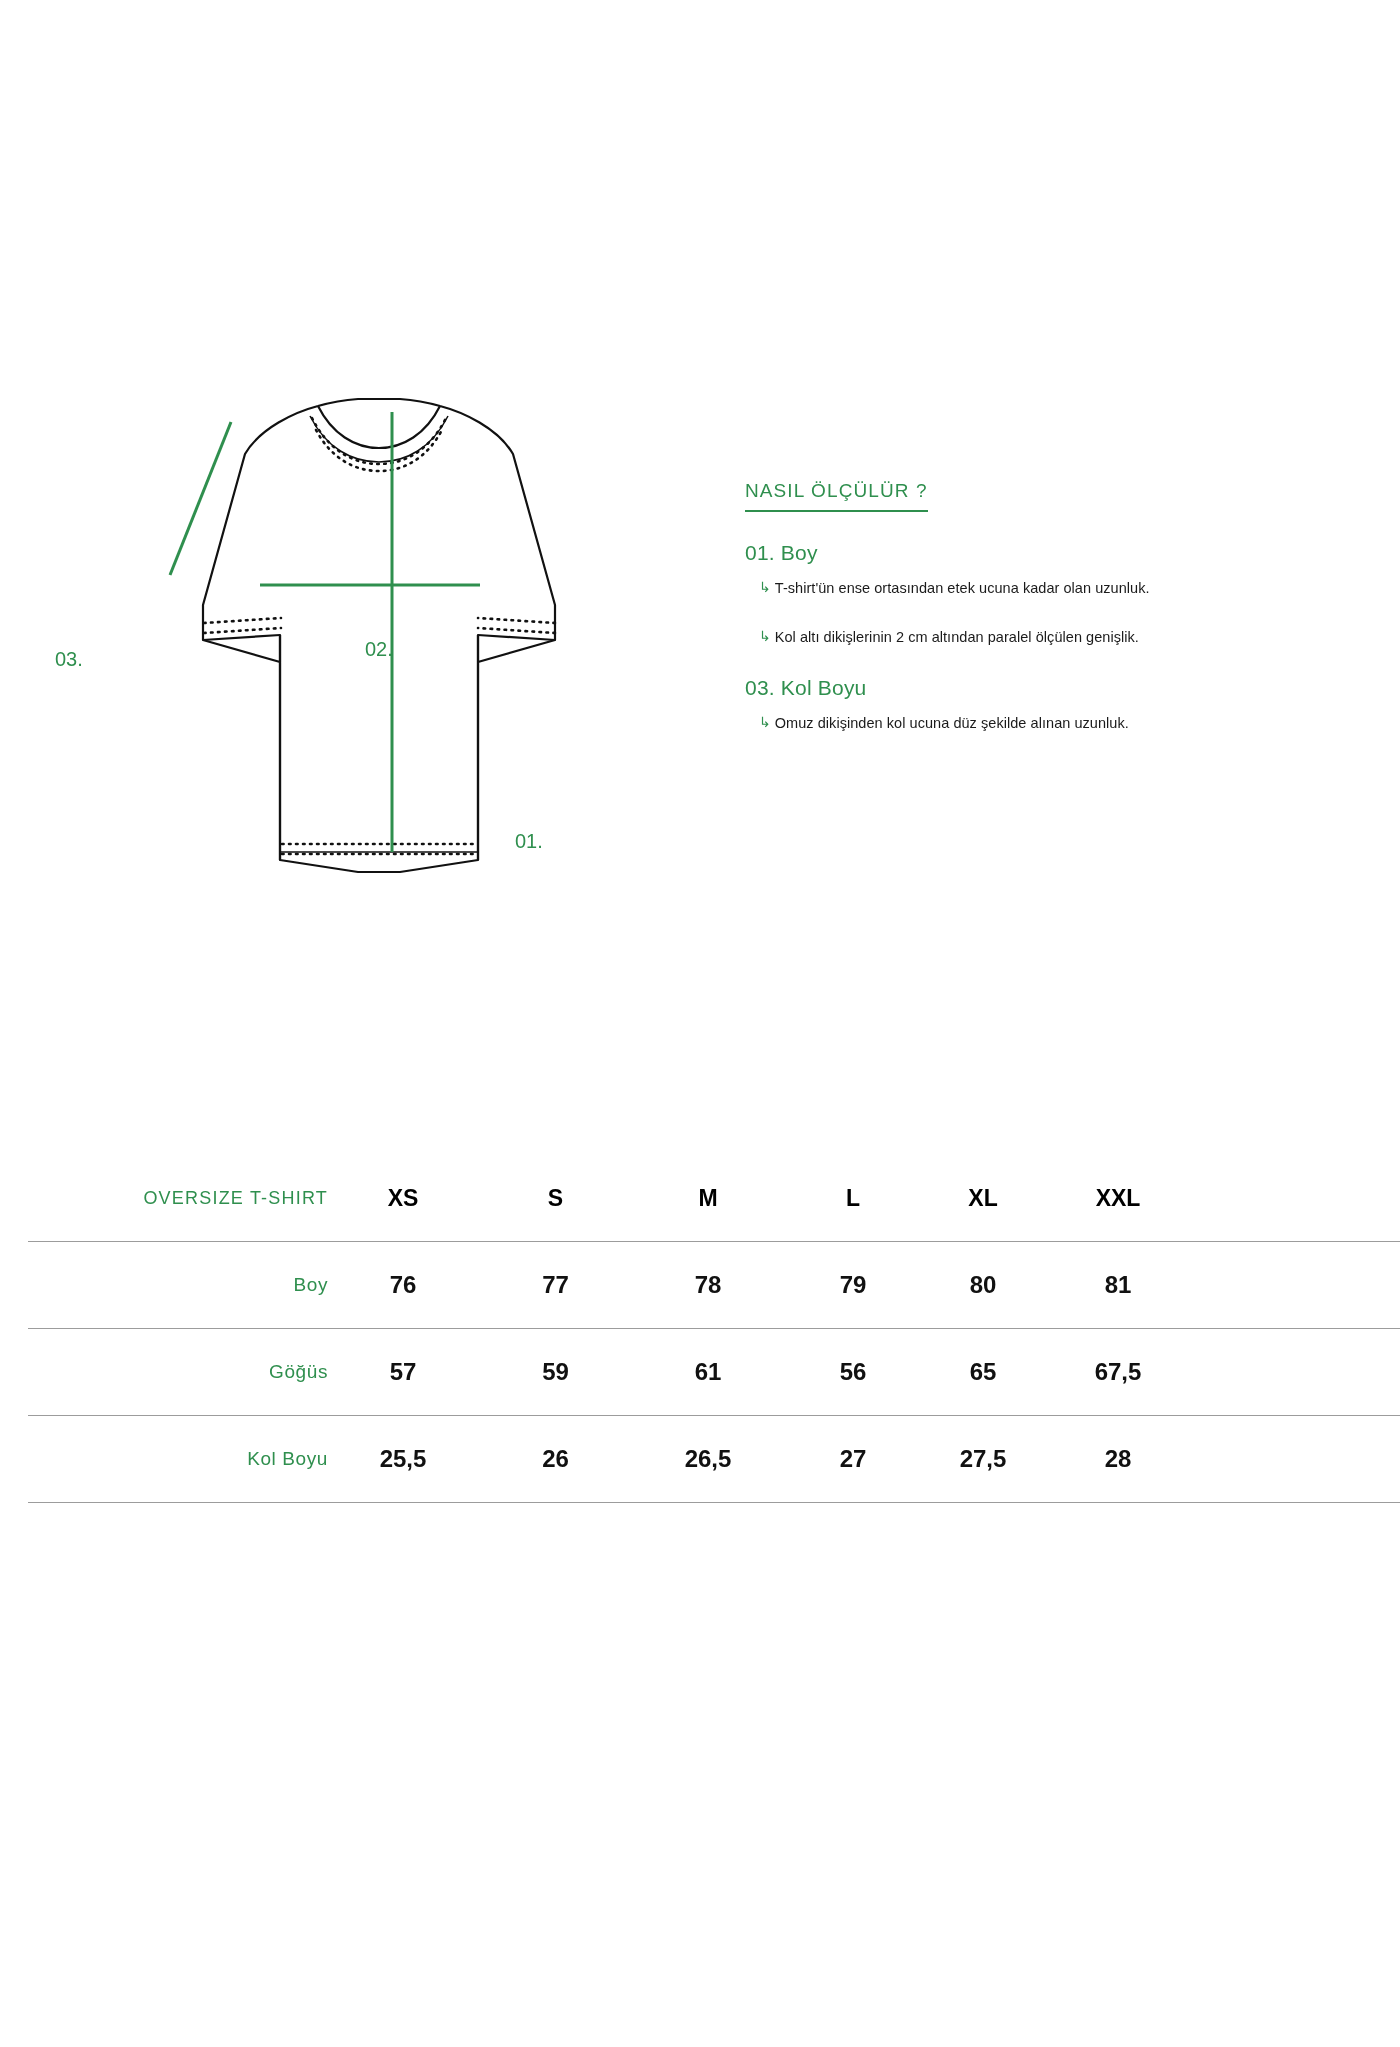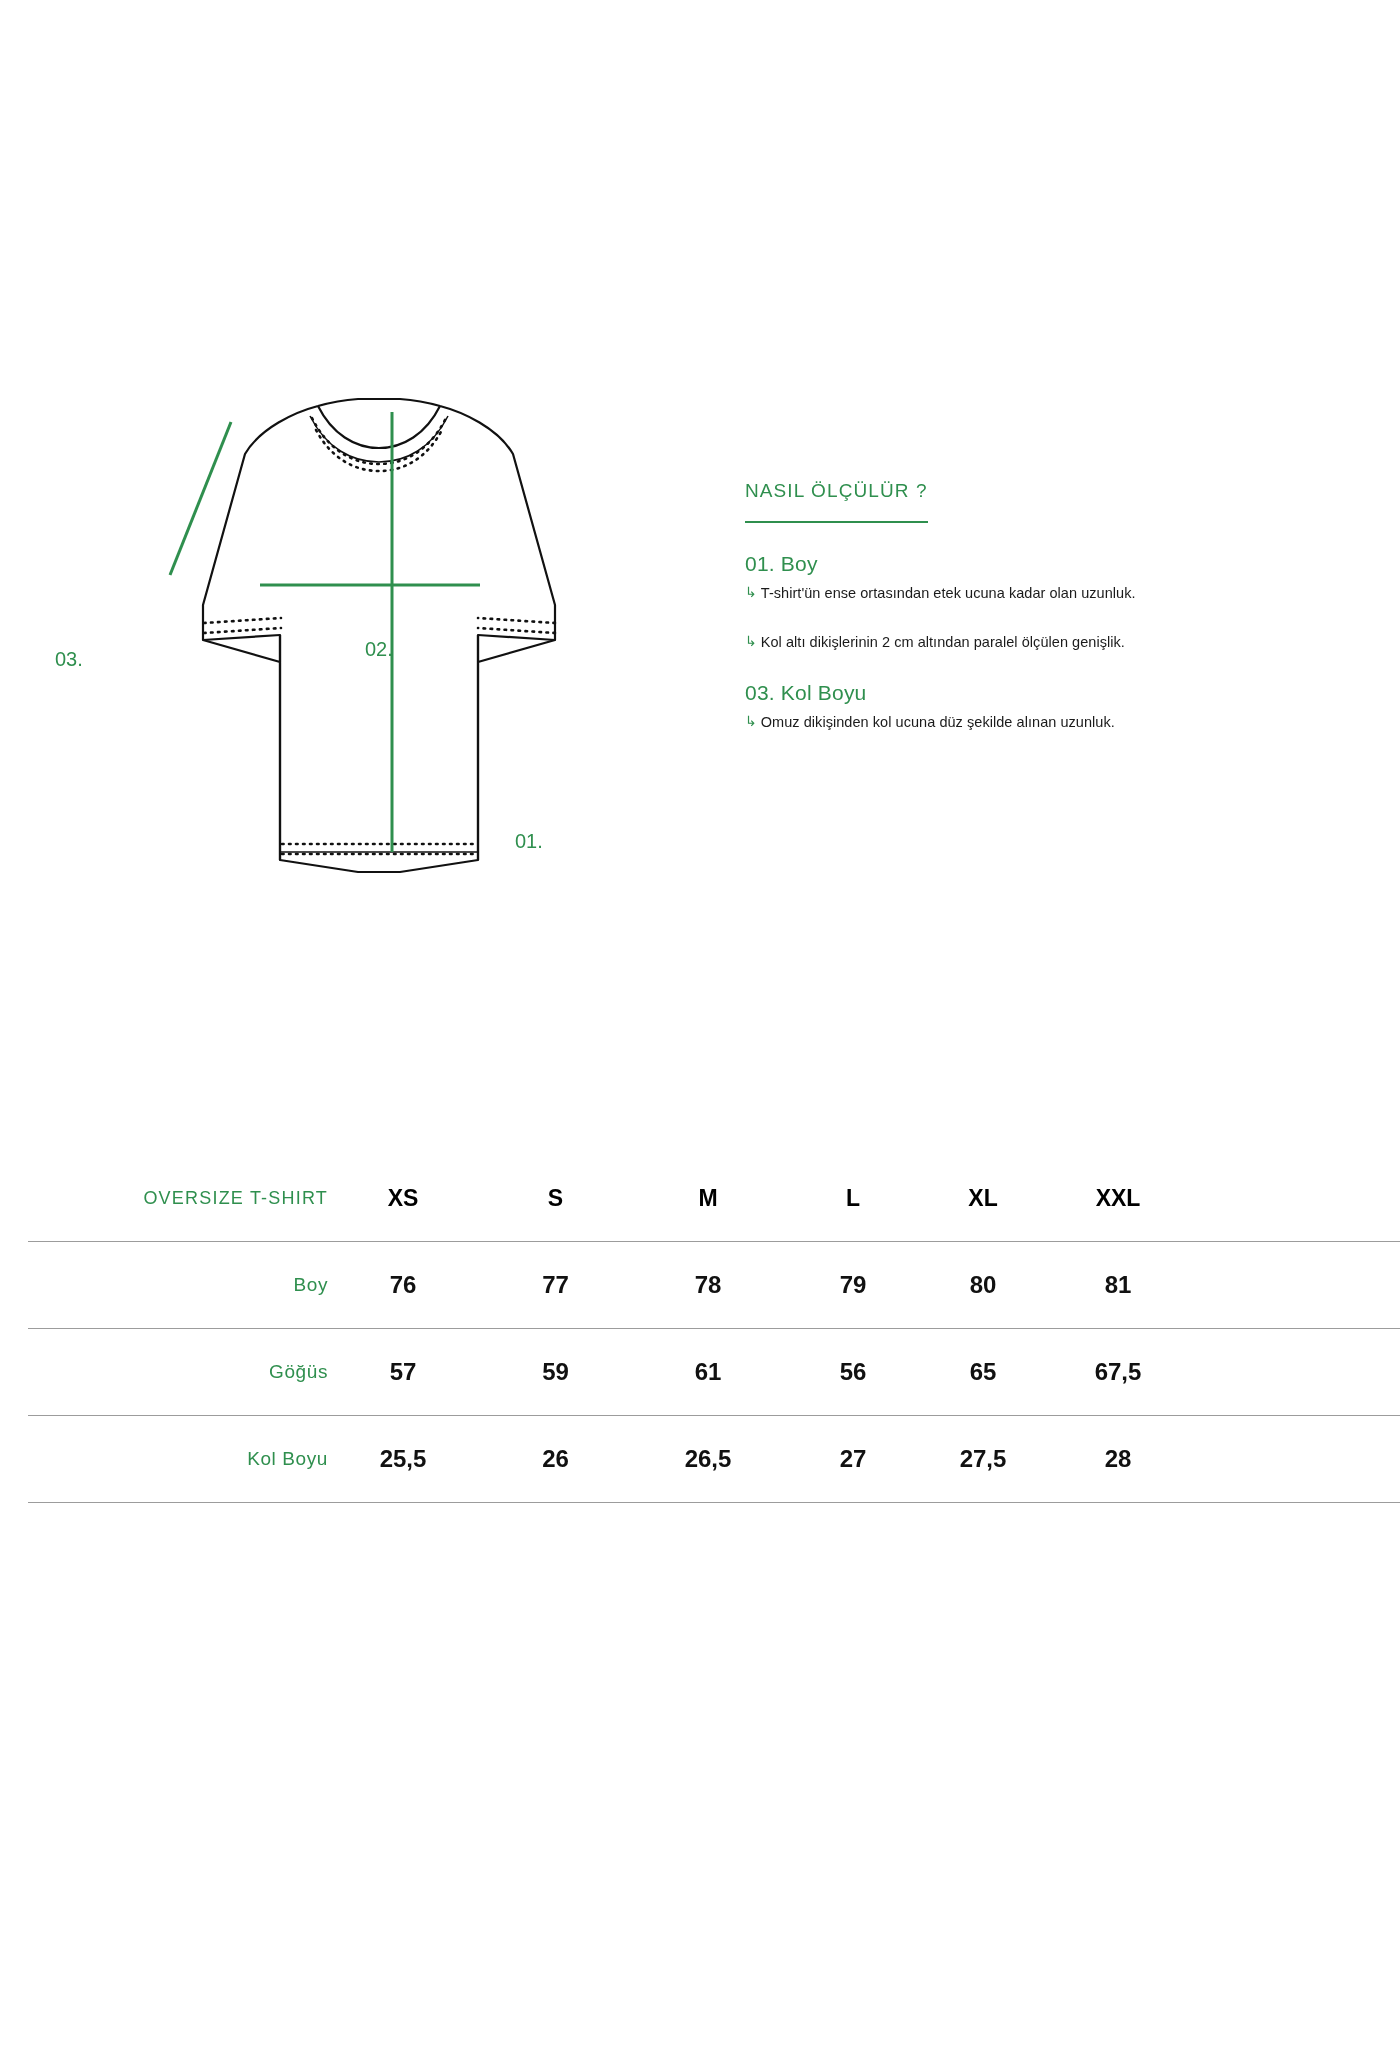--- a/index.html
+++ b/index.html
@@ -45,21 +45,21 @@
     left: 745px;
     top: 480px;
     width: 580px;
   }
 
   .howto-title {
     color: #2f8f4e;
     font-size: 19px;
     letter-spacing: 1.1px;
     font-weight: 400;
-    padding-bottom: 19px;
+    padding-bottom: 8px;
     display: inline-block;
     border-bottom: 2px solid #2f8f4e;
   }
 
   .howto-block {
     margin-top: 29px;
   }
   .howto-block:first-of-type {
     margin-top: 39px;
   }
@@ -68,21 +68,21 @@
     color: #2f8f4e;
     font-size: 21px;
     font-weight: 400;
     margin: 0 0 8px 0;
     letter-spacing: 0.2px;
   }
 
   .howto-p {
     font-size: 14.5px;
     color: #1b1b1b;
-    margin: 0;
+    margin: 14px;
     letter-spacing: 0.05px;
     line-height: 1.35;
   }
 
   .arrow-glyph {
     display: inline-block;
     color: #2f8f4e;
     margin-right: 4px;
     font-size: 14px;
     transform: translateY(-1px);

